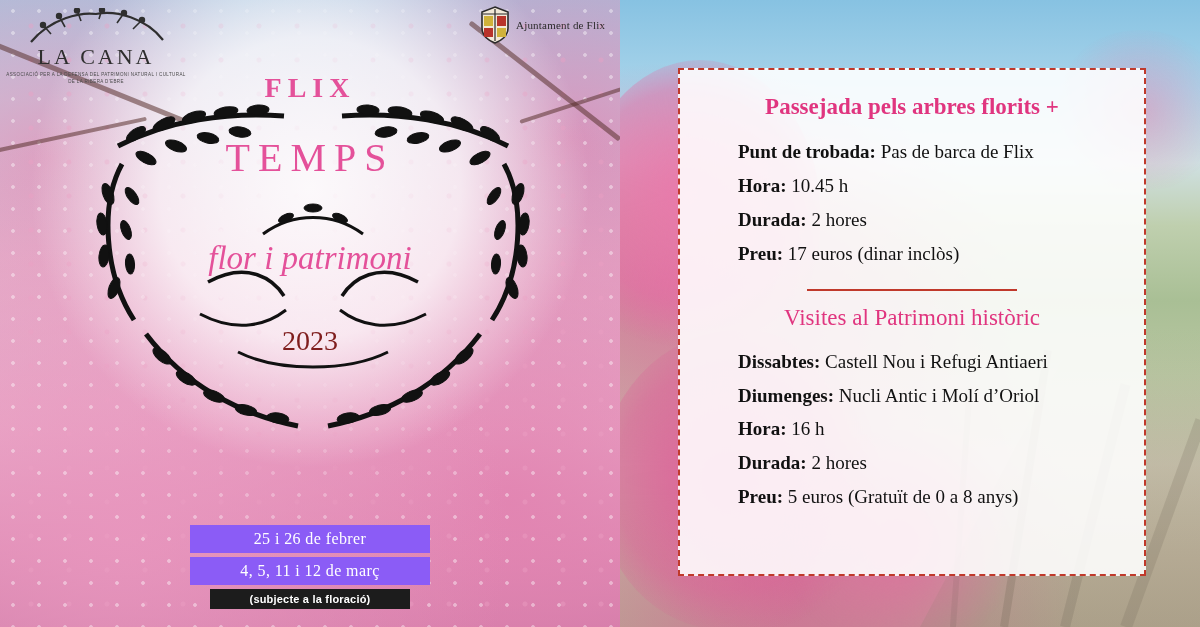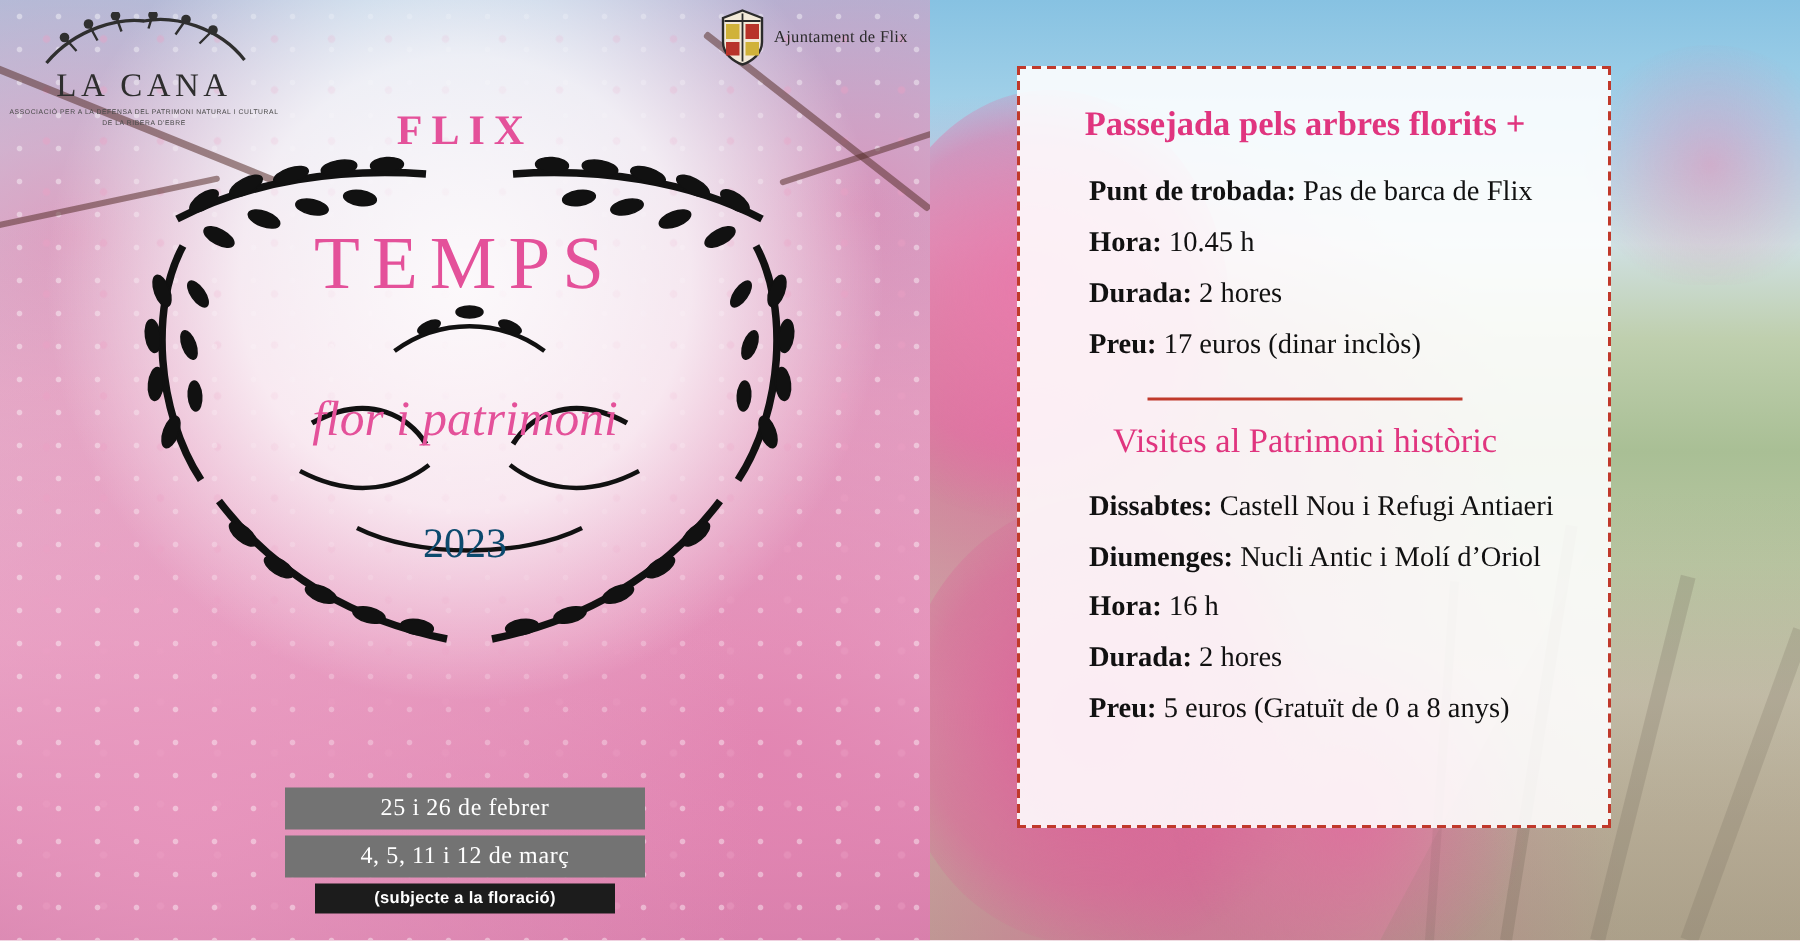--- a/index.html
+++ b/index.html
@@ -84,50 +84,50 @@
     position: absolute; left: 0; right: 0; top: 74px;
     z-index: 5; text-align: center;
   }
   .t-flix {
     font-family: "Liberation Serif", serif;
     font-size: 28px; font-weight: bold; letter-spacing: 6px;
     color: #e4519a; line-height: 1;
   }
   .t-temps {
     font-family: "Liberation Serif", serif;
-    font-size: 50px; letter-spacing: 8px;
-    color: #e4519a; line-height: 1; margin-top: 48px;
+    font-size: 40px; letter-spacing: 8px;
+    color: #e4519a; line-height: 1; margin-top: 36px;
   }
   .t-de {
     font-family: "Liberation Serif", serif;
     font-style: italic; font-size: 34px;
     color: #1d1d1d; margin-top: 34px; line-height: 1;
   }
   .t-flor {
     font-family: "Liberation Serif", serif;
     font-style: italic; font-size: 33px;
     color: #e4519a; margin-top: 64px; line-height: 1;
   }
   .t-year {
     font-family: "Liberation Serif", serif;
-    font-size: 28px; color: #0c4a6e;
+    font-size: 28px; color: #7f1d1d;
     margin-top: 52px; line-height: 1;
   }
 
   
   .wreath { position: absolute; left: 88px; top: 84px; width: 450px; height: 420px; z-index: 4; pointer-events: none; }
 
   
   .dates {
     position: absolute; left: 0; right: 0; bottom: 18px;
     z-index: 6; display: flex; flex-direction: column;
     align-items: center; gap: 4px;
   }
   .date-bar {
-    background: #737373; color: #ffffff;
+    background: #8b5cf6; color: #ffffff;
     font-family: "Liberation Serif", serif;
     font-size: 16px; padding: 5px 30px;
     letter-spacing: .4px; min-width: 240px; text-align: center;
   }
   .date-note {
     background: #1c1c1c; color: #ffffff;
     font-family: "Liberation Sans", sans-serif;
     font-size: 11px; font-weight: bold;
     padding: 4px 40px; letter-spacing: .2px; 
   }
@@ -152,25 +152,25 @@
     transform-origin: bottom center;
   }
   .tree {
     position: absolute;
     border-radius: 50% 50% 45% 45%;
     filter: blur(0.3px);
   }
 
   .info-card {
     position: absolute;
-    left: 58px; top: 44px;
-    width: 396px; height: 508px;
+    left: 58px; top: 68px;
+    width: 468px; height: 508px;
     background: rgba(255,255,255,0.88);
     border: 2px dashed #c0392b;
-    padding: 22px 18px 18px 6px;
+    padding: 22px 18px 18px 18px;
     z-index: 5;
   }
   .card-title {
     font-family: "Liberation Serif", serif;
     font-weight: bold; color: #e0357f;
     font-size: 23px; text-align: center; line-height: 1.28;
   }
   .detail-list { margin-top: 14px; padding-left: 40px; }
   .detail-row {
     font-family: "Liberation Serif", serif;

